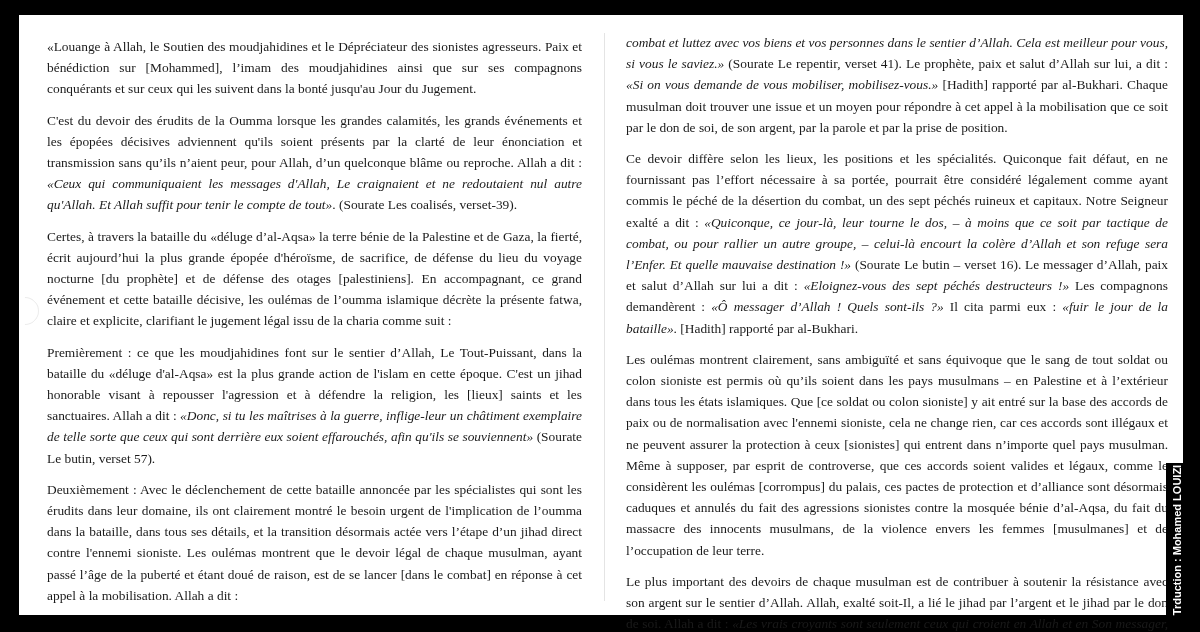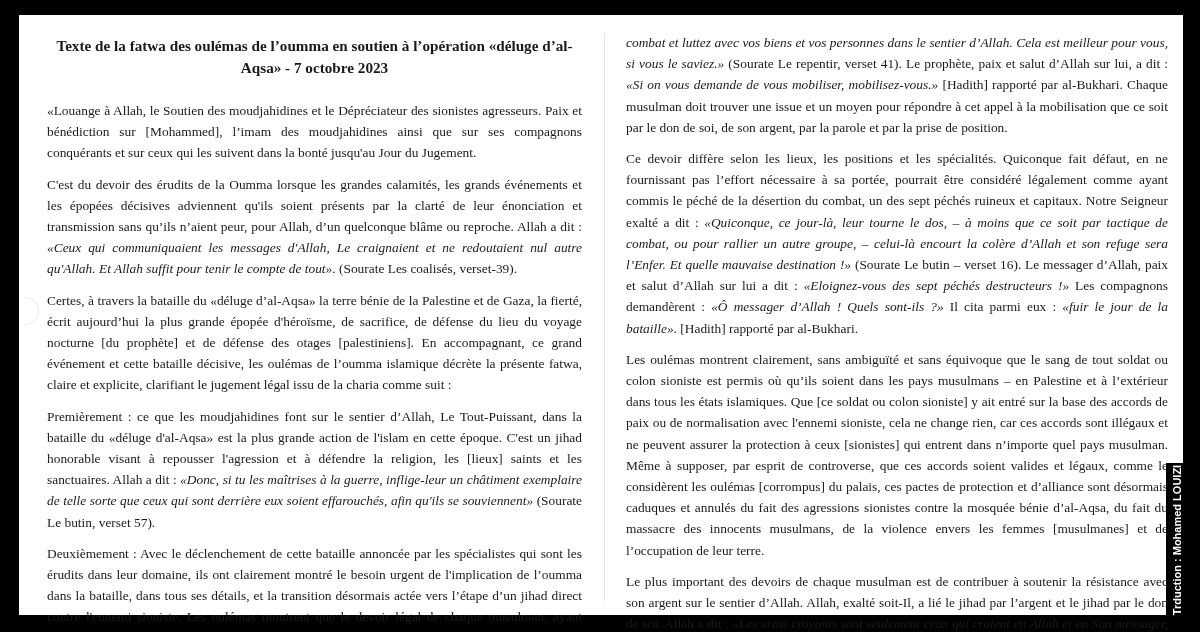--- a/index.html
+++ b/index.html
@@ -20,21 +20,20 @@
   .credit { position:absolute; left:1166px; top:463px; width:22px; height:154px; background:#000; }
   .credit span { position:absolute; left:50%; top:50%; transform:translate(-50%,-50%) rotate(-90deg);
                  white-space:nowrap; color:#fff; font-family:"Liberation Sans","DejaVu Sans",sans-serif;
                  font-weight:bold; font-size:11px; }
 </style>
 </head>
 <body>
 
 <div class="page">
   <div class="col col-left">
-    <h1 class="title">Texte de la fatwa des oulémas de l’oumma en soutien à l’opération «déluge d’al-Aqsa» - 7 octobre 2023</h1>
     <p class="first"><span>«Louange à Allah, le Soutien des moudjahidines et le Dépréciateur des sionistes agresseurs. Paix et bénédiction sur [Mohammed], l’imam des moudjahidines ainsi que sur ses compagnons conquérants et sur ceux qui les suivent dans la bonté jusqu'au Jour du Jugement.</span></p>
     <p><span>C'est du devoir des érudits de la Oumma lorsque les grandes calamités, les grands événements et les épopées décisives adviennent qu'ils soient présents par la clarté de leur énonciation et transmission sans qu’ils n’aient peur, pour Allah, d’un quelconque blâme ou reproche. Allah a dit : </span><em>«Ceux qui communiquaient les messages d'Allah, Le craignaient et ne redoutaient nul autre qu'Allah. Et Allah suffit pour tenir le compte de tout»</em><span>. (Sourate Les coalisés, verset-39).</span></p>
     <p><span>Certes, à travers la bataille du «déluge d’al-Aqsa» la terre bénie de la Palestine et de Gaza, la fierté, écrit aujourd’hui la plus grande épopée d'héroïsme, de sacrifice, de défense du lieu du voyage nocturne [du prophète] et de défense des otages [palestiniens]. En accompagnant, ce grand événement et cette bataille décisive, les oulémas de l’oumma islamique décrète la présente fatwa, claire et explicite, clarifiant le jugement légal issu de la charia comme suit :</span></p>
     <p><strong>Premièrement</strong><span> : ce que les moudjahidines font sur le sentier d’Allah, Le Tout-Puissant, dans la bataille du «déluge d'al-Aqsa» est la plus grande action de l'islam en cette époque. C'est un jihad honorable visant à repousser l'agression et à défendre la religion, les [lieux] saints et les sanctuaires. Allah a dit : </span><em>«Donc, si tu les maîtrises à la guerre, inflige-leur un châtiment exemplaire de telle sorte que ceux qui sont derrière eux soient effarouchés, afin qu'ils se souviennent»</em><span> (Sourate Le butin, verset 57).</span></p>
     <p><strong>Deuxièmement</strong><span> : Avec le déclenchement de cette bataille annoncée par les spécialistes qui sont les érudits dans leur domaine, ils ont clairement montré le besoin urgent de l'implication de l’oumma dans la bataille, dans tous ses détails, et la transition désormais actée vers l’étape d’un jihad direct contre l'ennemi sioniste. Les oulémas montrent que le devoir légal de chaque musulman, ayant passé l’âge de la puberté et étant doué de raison, est de se lancer [dans le combat] en réponse à cet appel à la mobilisation. Allah a dit : </span></p>
   </div>
 
   <div class="divider"></div>
   <div class="ghost"></div>
 

